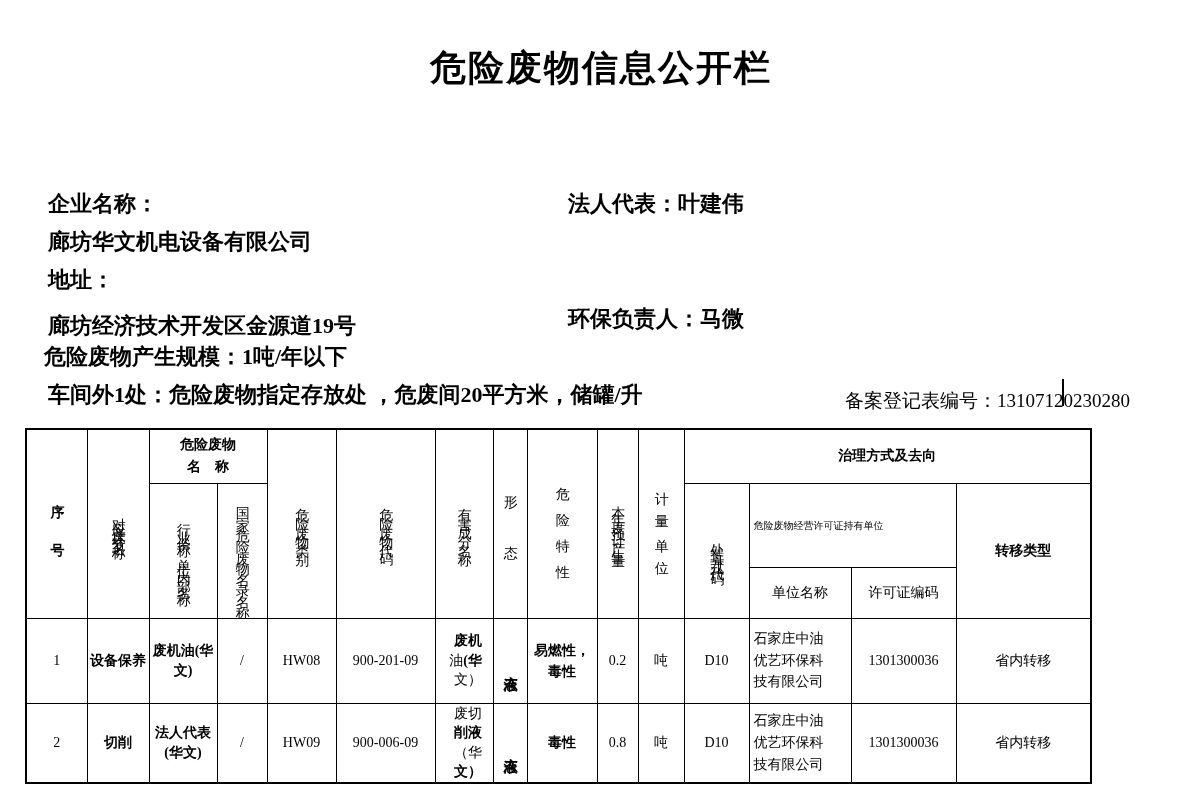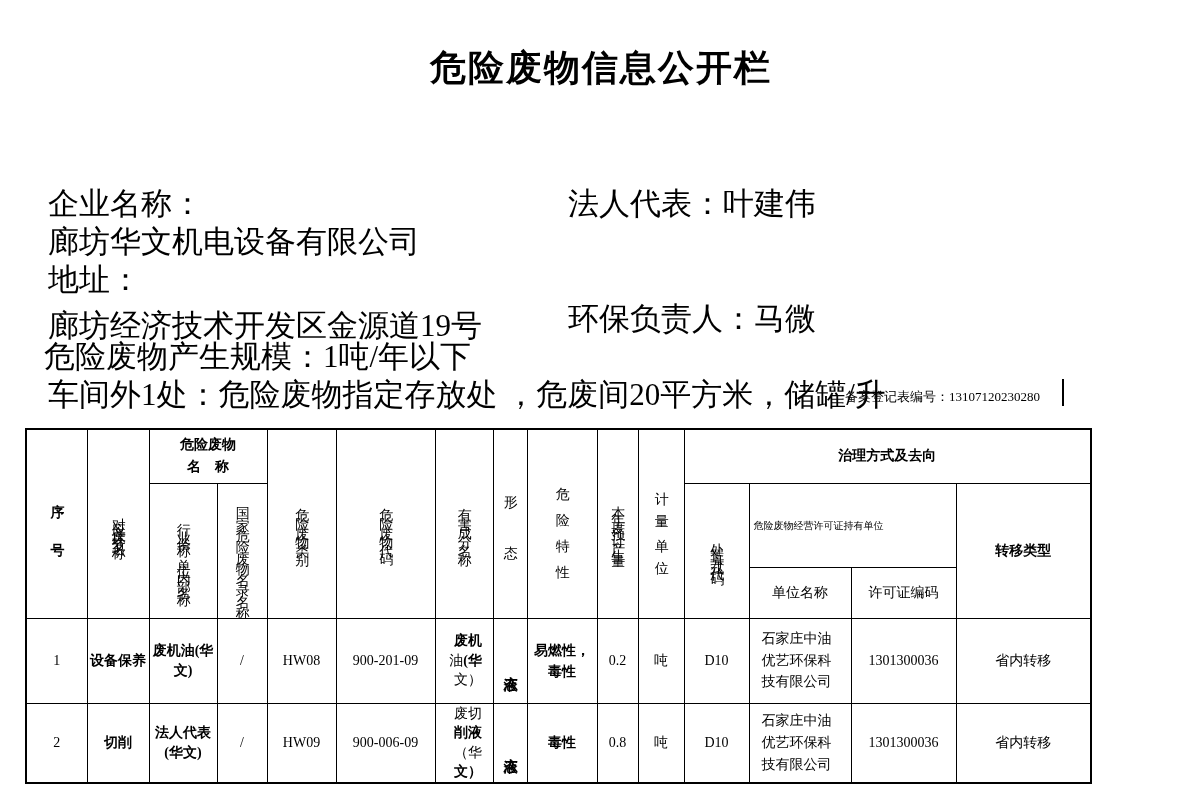--- a/index.html
+++ b/index.html
@@ -4,22 +4,22 @@
 <style>
   html,body{margin:0;padding:0;background:#fff;}
   body{
     width:1202px;height:800px;position:relative;overflow:hidden;
     font-family:"Liberation Serif","DejaVu Serif",serif;color:#000;
   }
   .title{
     position:absolute;top:44px;left:0;width:1202px;text-align:center;
     font-size:36px;font-weight:bold;letter-spacing:2px;
   }
-  .infoline{position:absolute;font-size:31px;white-space:pre;line-height:38px;}
-  .record{position:absolute;left:845px;top:388px;font-size:13px;white-space:pre;}
+  .infoline{position:absolute;font-size:22px;white-space:pre;line-height:38px;font-weight:bold;}
+  .record{position:absolute;left:845px;top:388px;font-size:19px;white-space:pre;}
   .cursor{position:absolute;left:1062px;top:379px;width:2px;height:27px;background:#000;}
 
   table.tbl{
     position:absolute;left:25px;top:428px;width:1065px;
     border-collapse:collapse;table-layout:fixed;border:2px solid #000;
   }
   .tbl td{
     border:1px solid #000;font-size:14px;text-align:center;vertical-align:middle;
     padding:0 2px;overflow:hidden;
   }
@@ -34,21 +34,21 @@
   .ls11{letter-spacing:11px;margin-top:5px}
   .ls23{letter-spacing:23px;margin-top:11px}
   .ls26{letter-spacing:26px;margin-top:13px}
   .ls40{letter-spacing:40px;margin-top:20px}
   .ls50{letter-spacing:50px;margin-top:25px}
   .vh126{height:126px}
   .vh125{height:125px}
   .grouphead{font-size:15px;font-weight:bold}
   .wastehead{font-size:15px;font-weight:bold;line-height:1.6}
   .licholder{width:158px;text-align:left;line-height:1.7;margin-left:2px;font-size:10px}
-  .unitname{width:78px;text-align:right;line-height:1.55;margin-left:2px}
+  .unitname{width:78px;text-align:left;line-height:1.55;margin-left:2px}
   .comp{width:36px;margin:0 auto;text-align:right;line-height:1.4}
   .lic{font-family:Liberation Serif, serif;font-size:19px;text-align:left;padding-left:2px}
   .indleft{text-align:left;padding-left:12px;line-height:1.4}
   .hazcell{text-align:left;padding-left:4px;line-height:1.5}
 </style>
 </head>
 <body>
 
 <div class="title">危险废物信息公开栏</div>
 

